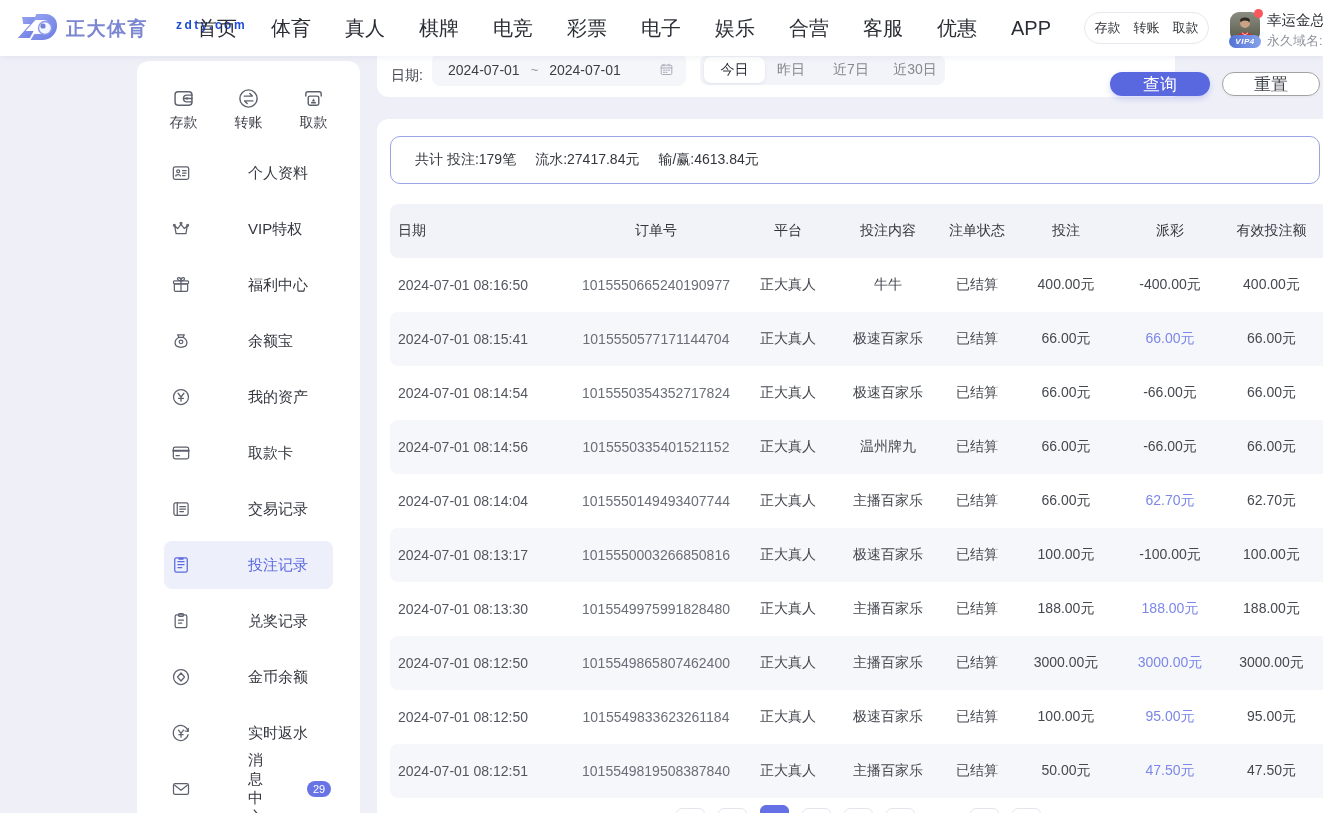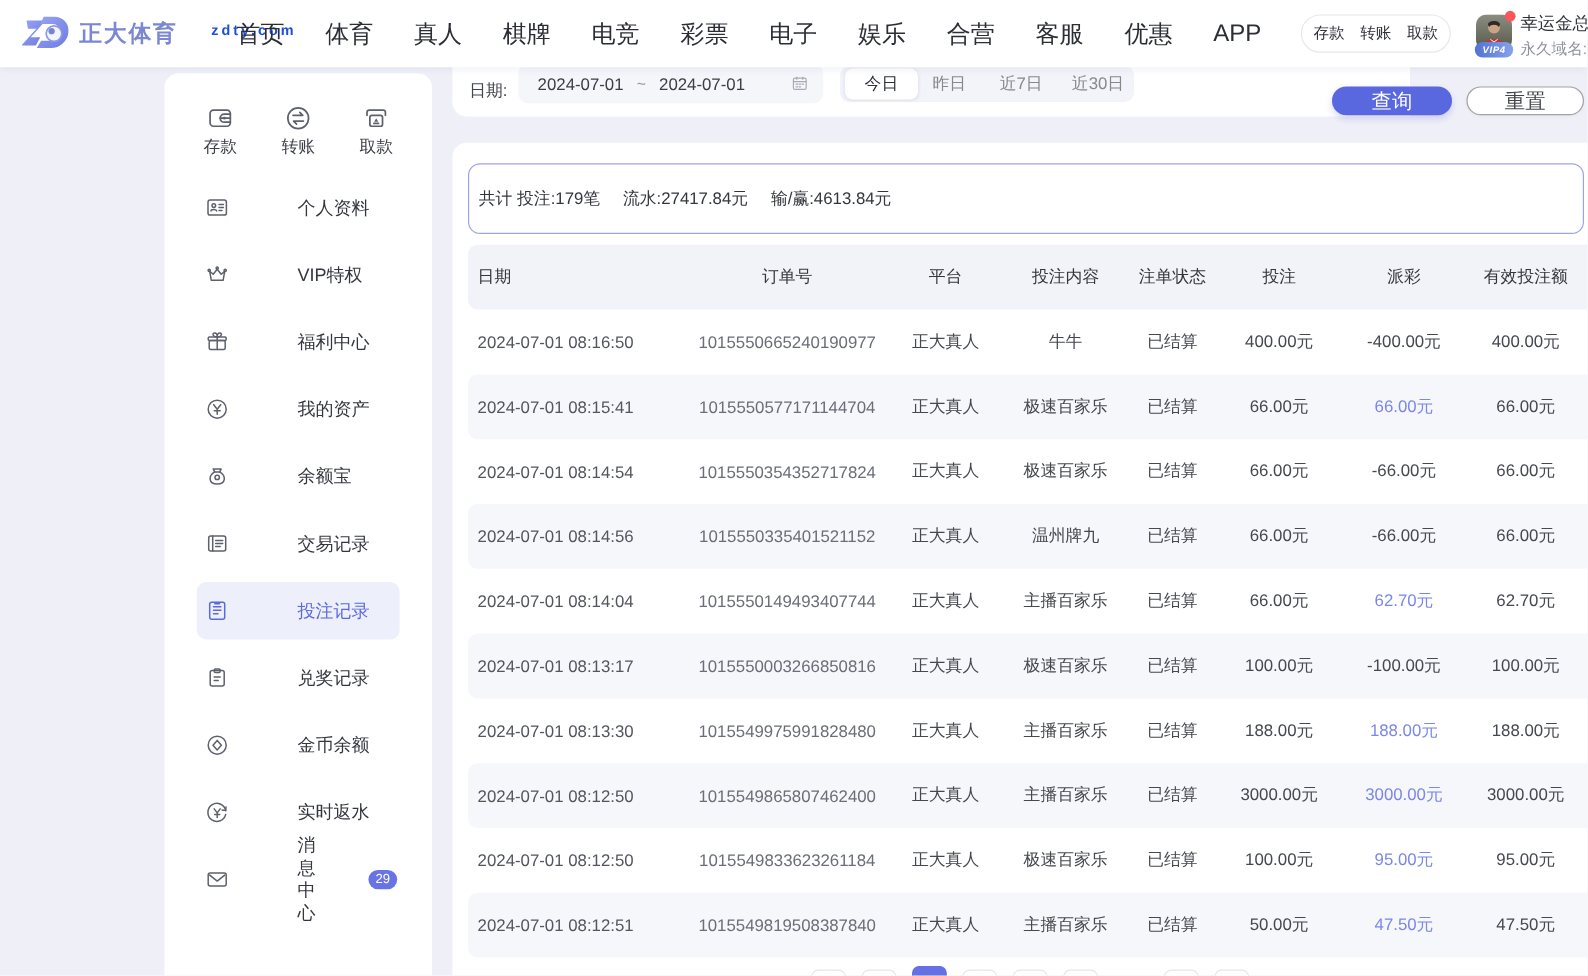--- a/index.html
+++ b/index.html
@@ -62,22 +62,22 @@
                display:flex; align-items:center; padding-left:4px; }
   .seg-item { height:24px; display:flex; align-items:center; justify-content:center; font-size:14px; color:#85888f; cursor:pointer; }
   .seg-item.selected { background:#fff; border-radius:7px; color:#2d3036; box-shadow:0 1px 3px rgba(60,70,120,0.10); height:26px; }
   .btn { position:absolute; top:17px; height:24px; border-radius:12px; display:flex; align-items:center; justify-content:center;
          font-size:17px; cursor:pointer; }
   .btn-query { left:733px; width:100px; background:#5a68e0; color:#fff; box-shadow:0 3px 6px rgba(90,104,224,0.25); }
   .btn-reset { left:845px; width:98px; background:#fff; color:#42454c; border:1px solid #a3a3a3; box-shadow:0 1px 3px rgba(0,0,0,0.04); }
 
   
   .records-card { position:absolute; left:377px; top:63px; width:946px; height:694px; background:#fff; border-radius:12px 0 0 0; }
-  .summary-box { position:absolute; left:13px; top:17px; width:930px; height:59px; border:1px solid #9ca5e4; border-radius:10px;
-                 display:flex; align-items:center; padding-left:8px; gap:19px; }
+  .summary-box { position:absolute; left:13px; top:17px; width:930px; height:48px; border:1px solid #9ca5e4; border-radius:10px;
+                 display:flex; align-items:center; padding-left:24px; gap:19px; }
   .summary-box span { font-size:14px; color:#33363c; }
 
   .table { position:absolute; left:13px; top:85px; width:933px; }
   .tr { display:grid; grid-template-columns:180px 172px 92px 108px 70px 108px 100px 103px; height:54px; align-items:center; }
   .thead { background:#f2f3f8; border-radius:8px 0 0 8px; }
   .thead .td { font-size:14px; color:#32353c; }
   .thead .td:first-child { text-align:left; padding-left:8px; }
   .tbody .tr:nth-child(even) { background:#f6f7fb; border-radius:8px 0 0 8px; }
   .td { text-align:center; font-size:14px; color:#45484f; white-space:nowrap; }
   .td.c-date { text-align:left; padding-left:8px; color:#53565e; }
@@ -293,34 +293,41 @@
         <div class="menu-item">
           <svg fill="none" stroke="currentColor" stroke-width="1.5" stroke-linecap="round" stroke-linejoin="round">
             <use href="#i-welfare"></use>
           </svg>
           <span class="menu-label">福利中心</span>
 
         </div>
 
         <div class="menu-item">
           <svg fill="none" stroke="currentColor" stroke-width="1.5" stroke-linecap="round" stroke-linejoin="round">
+            <use href="#i-yuebao"></use>
+          </svg>
+          <span class="menu-label">余额宝</span>
+
+        </div>
+
+        <div class="menu-item">
+          <svg fill="none" stroke="currentColor" stroke-width="1.5" stroke-linecap="round" stroke-linejoin="round">
             <use href="#i-assets"></use>
           </svg>
           <span class="menu-label">我的资产</span>
 
         </div>
 
         <div class="menu-item">
           <svg fill="none" stroke="currentColor" stroke-width="1.5" stroke-linecap="round" stroke-linejoin="round">
-            <use href="#i-yuebao"></use>
-          </svg>
-          <span class="menu-label">余额宝</span>
-
-        </div>
-
+            <use href="#i-card"></use>
+          </svg>
+          <span class="menu-label">取款卡</span>
+
+        </div>
 
         <div class="menu-item">
           <svg fill="none" stroke="currentColor" stroke-width="1.5" stroke-linecap="round" stroke-linejoin="round">
             <use href="#i-trans-record"></use>
           </svg>
           <span class="menu-label">交易记录</span>
 
         </div>
 
         <div class="menu-item active">

